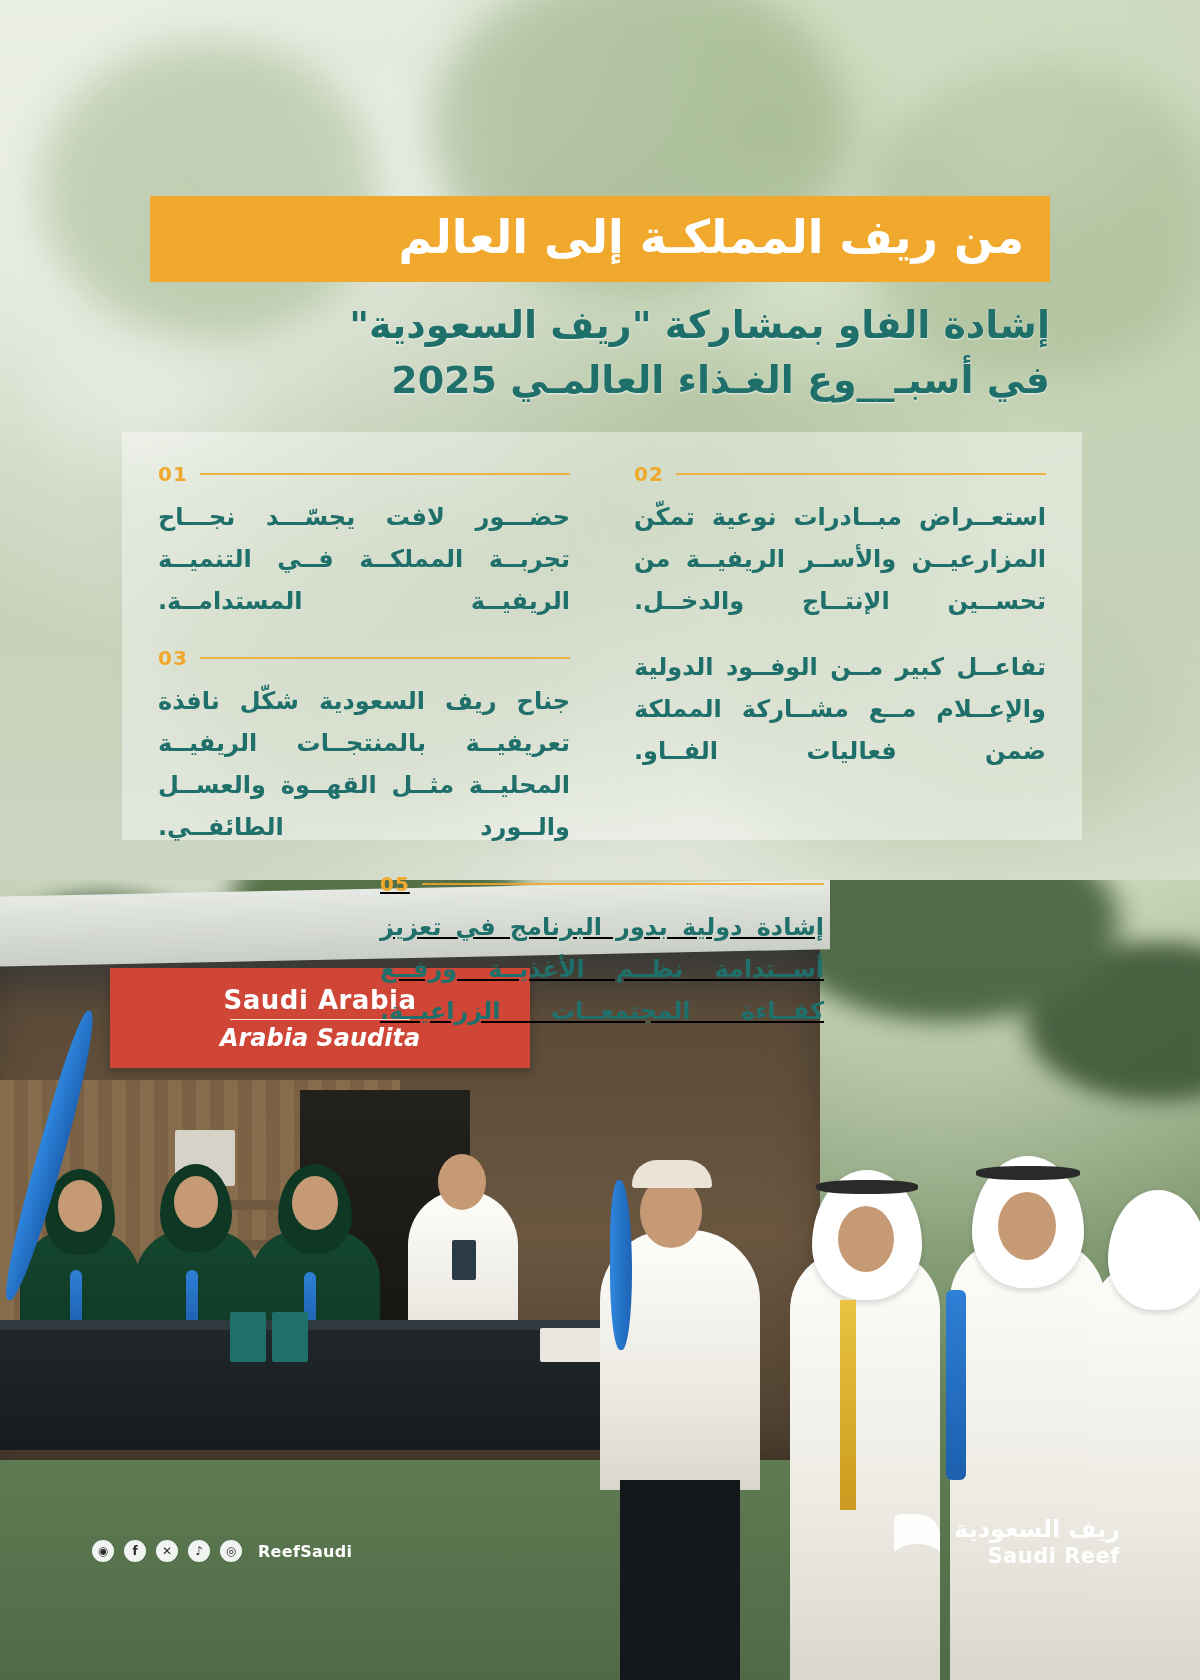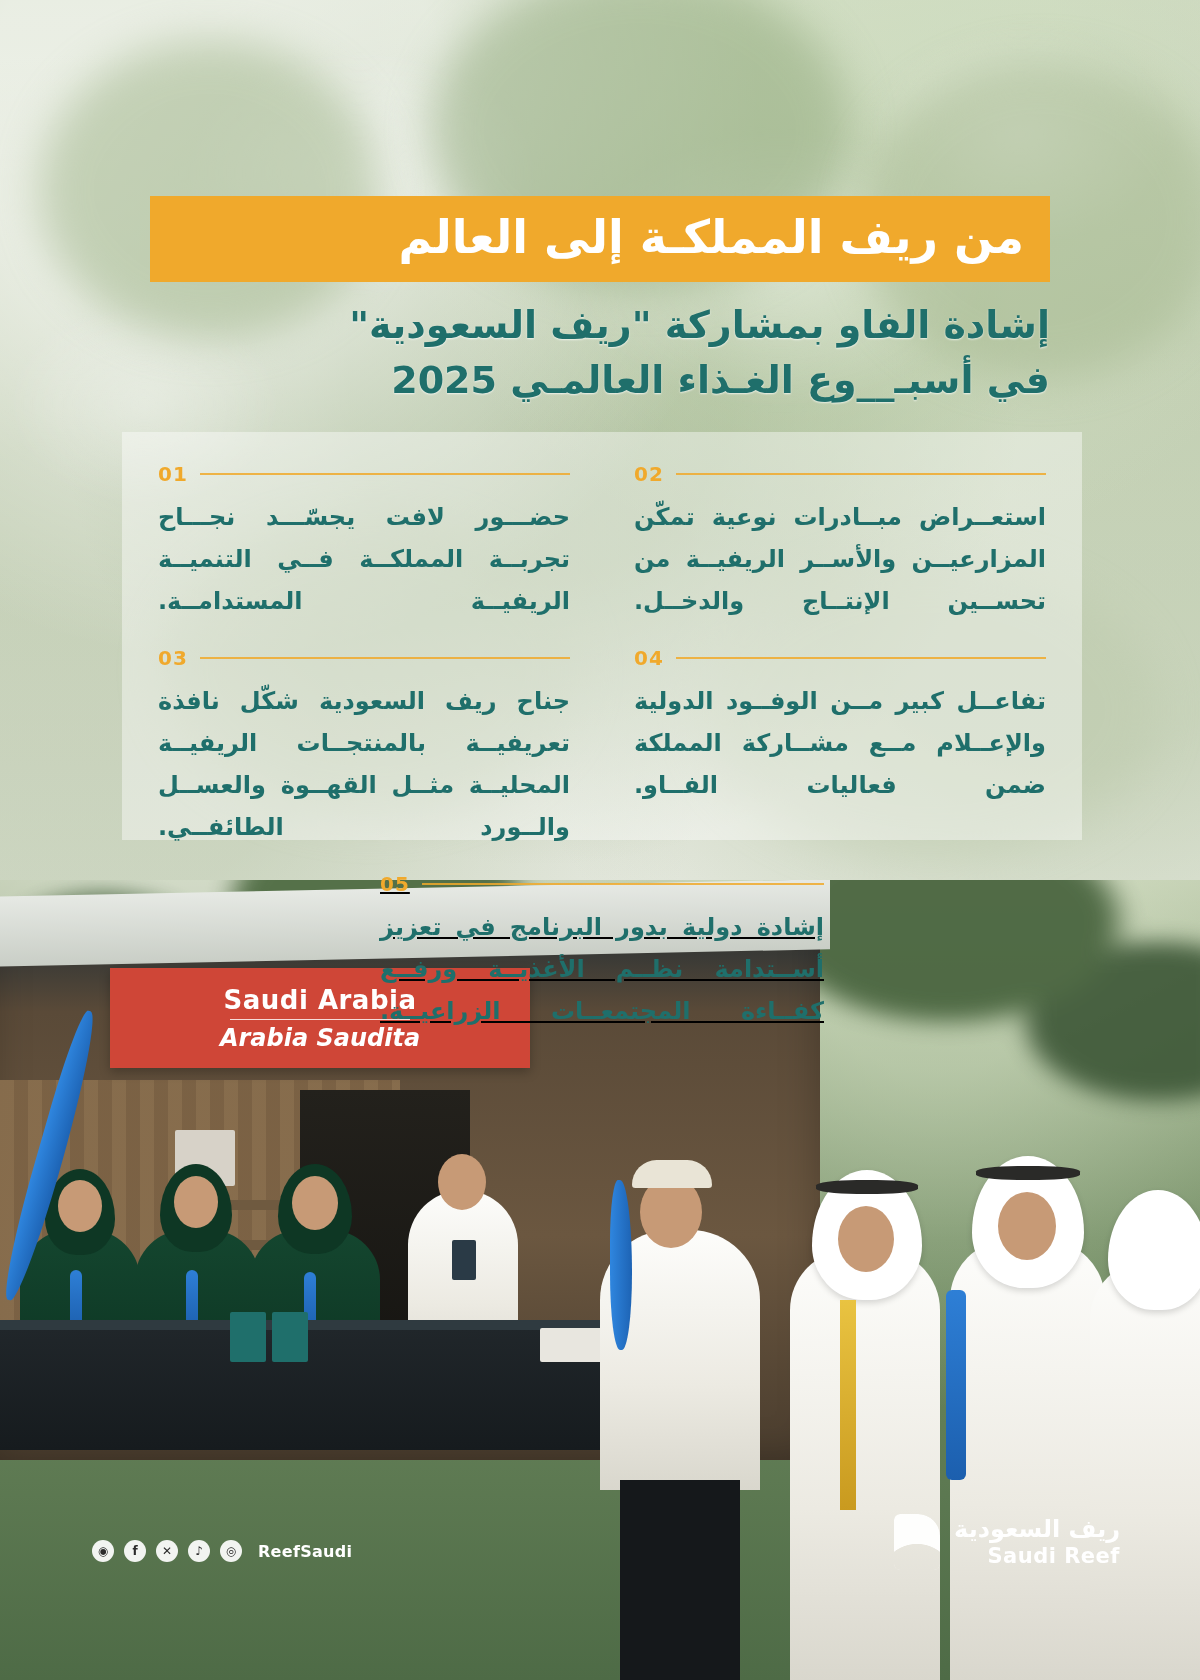--- a/index.html
+++ b/index.html
@@ -304,24 +304,20 @@
           <div class="item-head">
             <span class="num">01</span>
             <span class="rule"></span>
           </div>
           <div class="item-text">حضـــور لافت يجسّـــد نجـــاح تجربــة المملكــة فــي التنميــة الريفيــة المستدامــة.</div>
         </div>
       </div>
 
       <div class="cell">
         <div class="item">
-          <div class="item-head">
-            <span class="num">04</span>
-            <span class="rule"></span>
-          </div>
           <div class="item-text">تفاعــل كبير مــن الوفــود الدولية والإعــلام مــع مشــاركة المملكة ضمن فعاليات الفــاو.</div>
         </div>
       </div>
 
       <div class="cell">
         <div class="item">
           <div class="item-head">
             <span class="num">03</span>
             <span class="rule"></span>
           </div>

